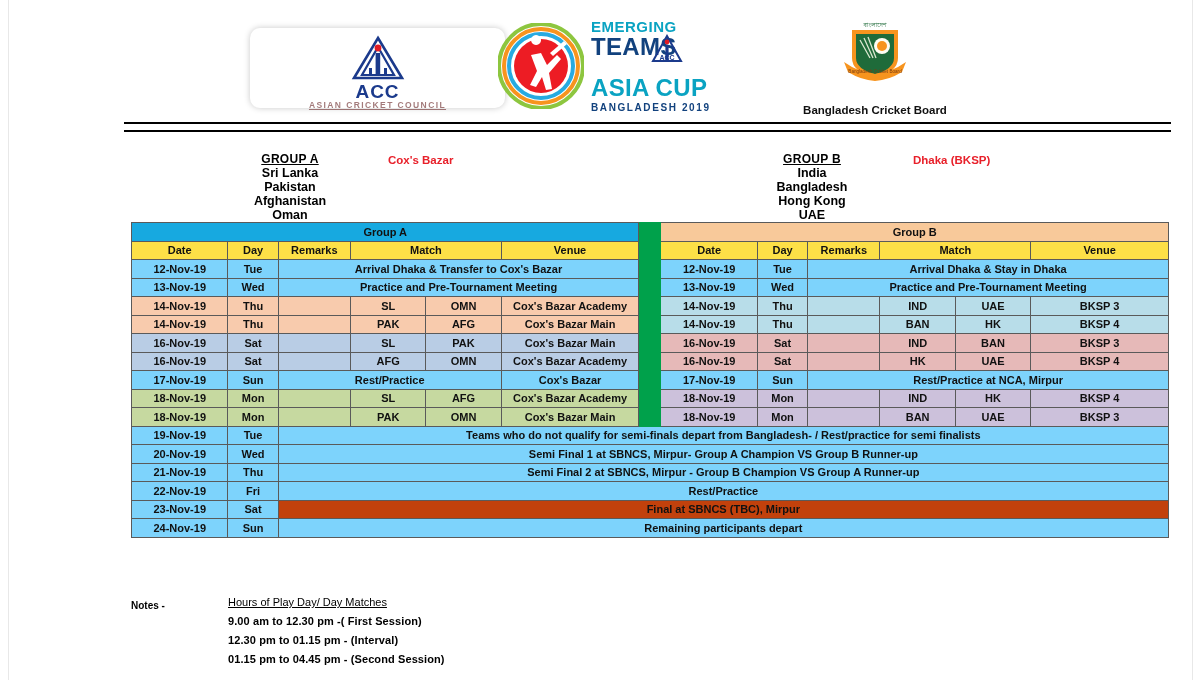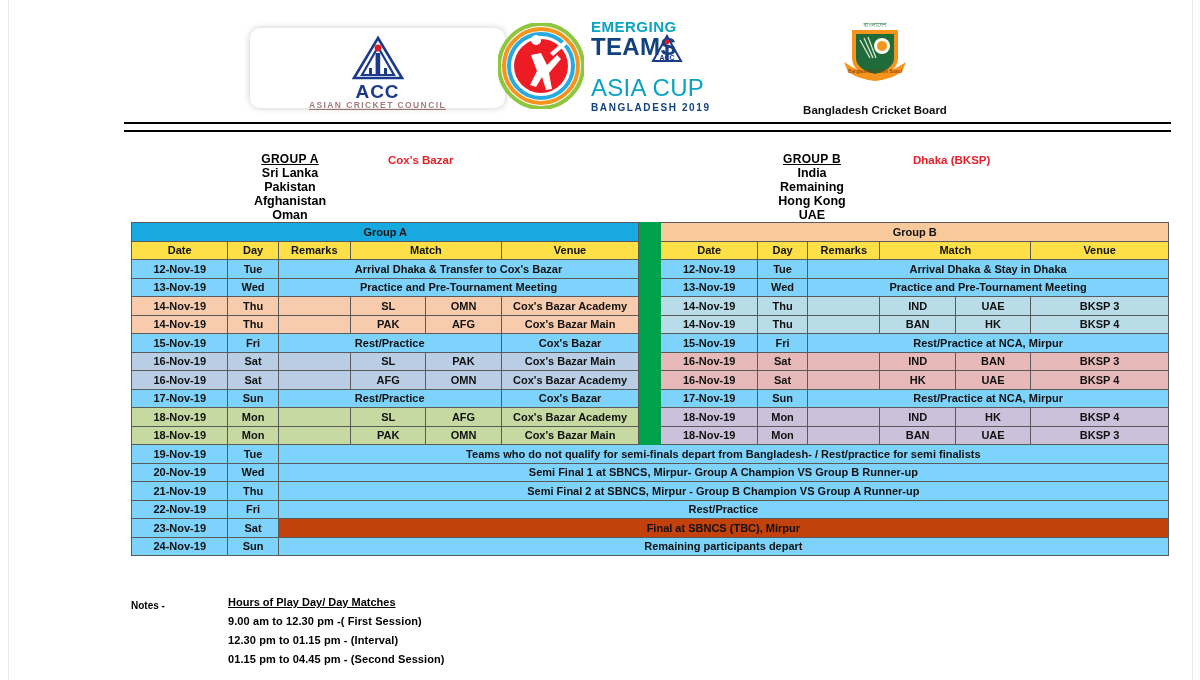--- a/index.html
+++ b/index.html
@@ -27,21 +27,21 @@
   .acc-mark { width:56px; height:46px; position:relative; }
   .acc-text { font-size:19px; font-weight:bold; color:#1b3a8c; letter-spacing:1px; line-height:1; margin-top:1px; }
   .acc-sub  { font-size:8.5px; font-weight:bold; color:#6b2a2a; letter-spacing:1.4px;
               position:absolute; bottom:-2px; left:0; width:100%; text-align:center; opacity:.62;text-decoration:underline; }
 
   .logo-etac { position:absolute; left:498px; top:18px; width:222px; height:96px; display:flex; align-items:center; }
   .etac-ring { width:86px; height:86px; position:relative; flex:0 0 86px; }
   .etac-words { margin-left:7px; line-height:1; }
   .etac-l1 { font-size:15px; font-weight:bold; color:#0aa3c2; letter-spacing:.5px; }
   .etac-l2 { font-size:24px; font-weight:bold; color:#12427e; letter-spacing:.3px; margin-top:1px; }
-  .etac-l3 { font-size:24px; font-weight:normal; color:#0aa3c2; letter-spacing:.3px; margin-top:17px; }
+  .etac-l3 { font-size:24px; font-weight:bold; color:#0aa3c2; letter-spacing:.3px; margin-top:17px; }
   .etac-l4 { font-size:10px; font-weight:bold; color:#12427e; letter-spacing:1.6px; margin-top:3px; }
   .etac-badge { position:absolute; left:152px; top:16px; width:34px; height:30px; }
 
   .logo-bcb { position:absolute; left:760px; top:18px; width:230px; height:98px; text-align:center; }
   .bcb-crest { width:74px; height:66px; margin:0 auto; position:relative; }
   .bcb-name { font-size:11.5px; font-weight:bold; color:#111; margin-top:20px; }
 
   .hr1 { position:absolute; left:124px; top:122px; width:1047px; height:2px; background:#000; }
   .hr2 { position:absolute; left:124px; top:130px; width:1047px; height:2px; background:#000; }
 
@@ -73,21 +73,21 @@
   .r-lav   { background:#ccc1db; }
   .r-white { background:#7dd3fc; }
   .r-lime  { background:#c2410c; }
 
   .txt-red { color:#e8202a; }
 
   
   .notes { position:absolute; left:131px; top:596px; width:600px; }
   .notes-label { position:absolute; left:0; top:4px; font-size:10px; font-weight:bold; }
   .notes-body { position:absolute; left:97px; top:0; }
-  .notes-title { font-size:11px; font-weight:bold; text-decoration:underline; }
+  .notes-title { font-size:11px; font-weight:normal; text-decoration:underline; }
   .notes-line { font-size:11px; font-weight:bold; margin-top:7px; letter-spacing:.1px; }
 </style>
 </head>
 <body>
 
 <div class="page-edge-left"></div>
 <div class="page-edge-right"></div>
 
 <div class="header">
 
@@ -159,21 +159,21 @@
   <div class="gteam">Sri Lanka</div>
   <div class="gteam">Pakistan</div>
   <div class="gteam">Afghanistan</div>
   <div class="gteam">Oman</div>
 </div>
 <div class="venue-tag" style="left:388px; top:154px;">Cox's Bazar</div>
 
 <div class="grp-caption" style="left:732px; top:152px; width:160px;">
   <div class="gtitle">GROUP B</div>
   <div class="gteam">India</div>
-  <div class="gteam">Remaining</div>
+  <div class="gteam">Bangladesh</div>
   <div class="gteam">Hong Kong</div>
   <div class="gteam">UAE</div>
 </div>
 <div class="venue-tag" style="left:913px; top:154px;">Dhaka (BKSP)</div>
 
 <div class="sheet">
   <table class="grid band">
     <colgroup>
       <col style="width:96px">
         <col style="width:50px">
@@ -250,30 +250,20 @@
           <td class="r-peach">Cox's Bazar Main</td>
           <td class="gap-col"></td>
           <td class="r-cyan">14-Nov-19</td>
           <td class="r-cyan">Thu</td>
           <td class="r-cyan"></td>
           <td class="r-cyan">BAN</td>
           <td class="r-cyan">HK</td>
           <td class="r-cyan">BKSP 4</td>
         </tr>
         <tr>
-          <td class="r-white">15-Nov-19</td>
-          <td class="r-white">Fri</td>
-          <td class="r-white" colspan="3">Rest/Practice</td>
-          <td class="r-white">Cox's Bazar</td>
-          <td class="gap-col"></td>
-          <td class="r-white">15-Nov-19</td>
-          <td class="r-white">Fri</td>
-          <td class="r-white" colspan="4">Rest/Practice at NCA, Mirpur</td>
-        </tr>
-        <tr>
           <td class="r-blue">16-Nov-19</td>
           <td class="r-blue">Sat</td>
           <td class="r-blue"></td>
           <td class="r-blue">SL</td>
           <td class="r-blue">PAK</td>
           <td class="r-blue">Cox's Bazar Main</td>
           <td class="gap-col"></td>
           <td class="r-pink">16-Nov-19</td>
           <td class="r-pink">Sat</td>
           <td class="r-pink"></td>

